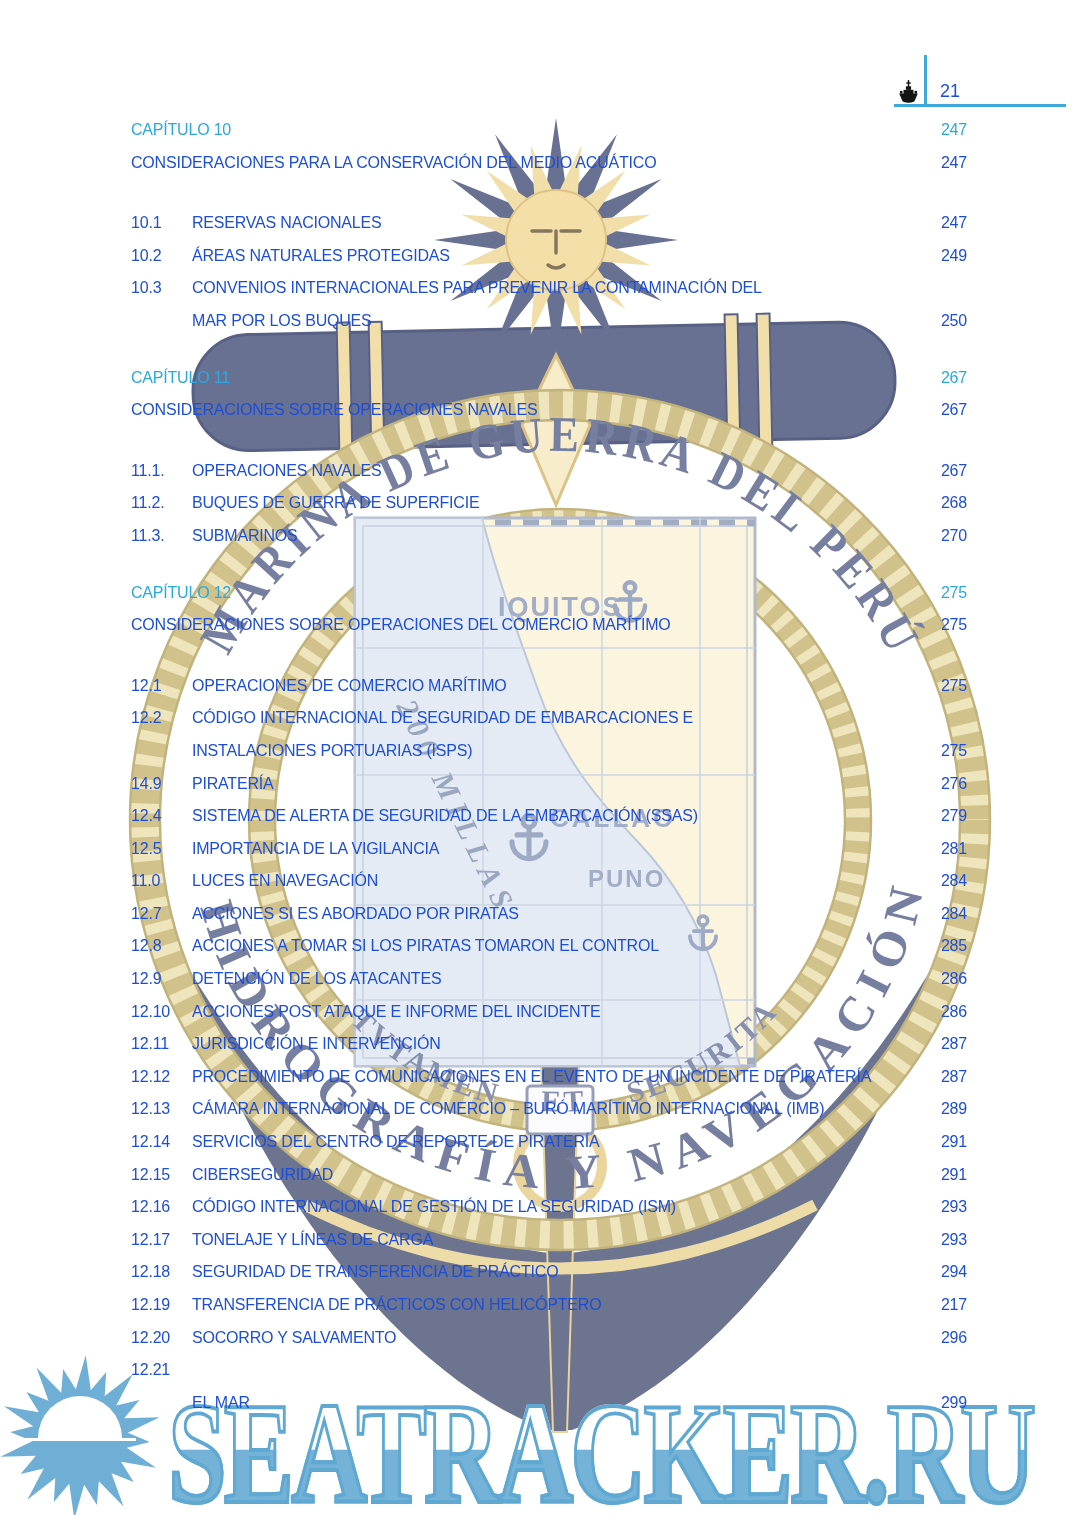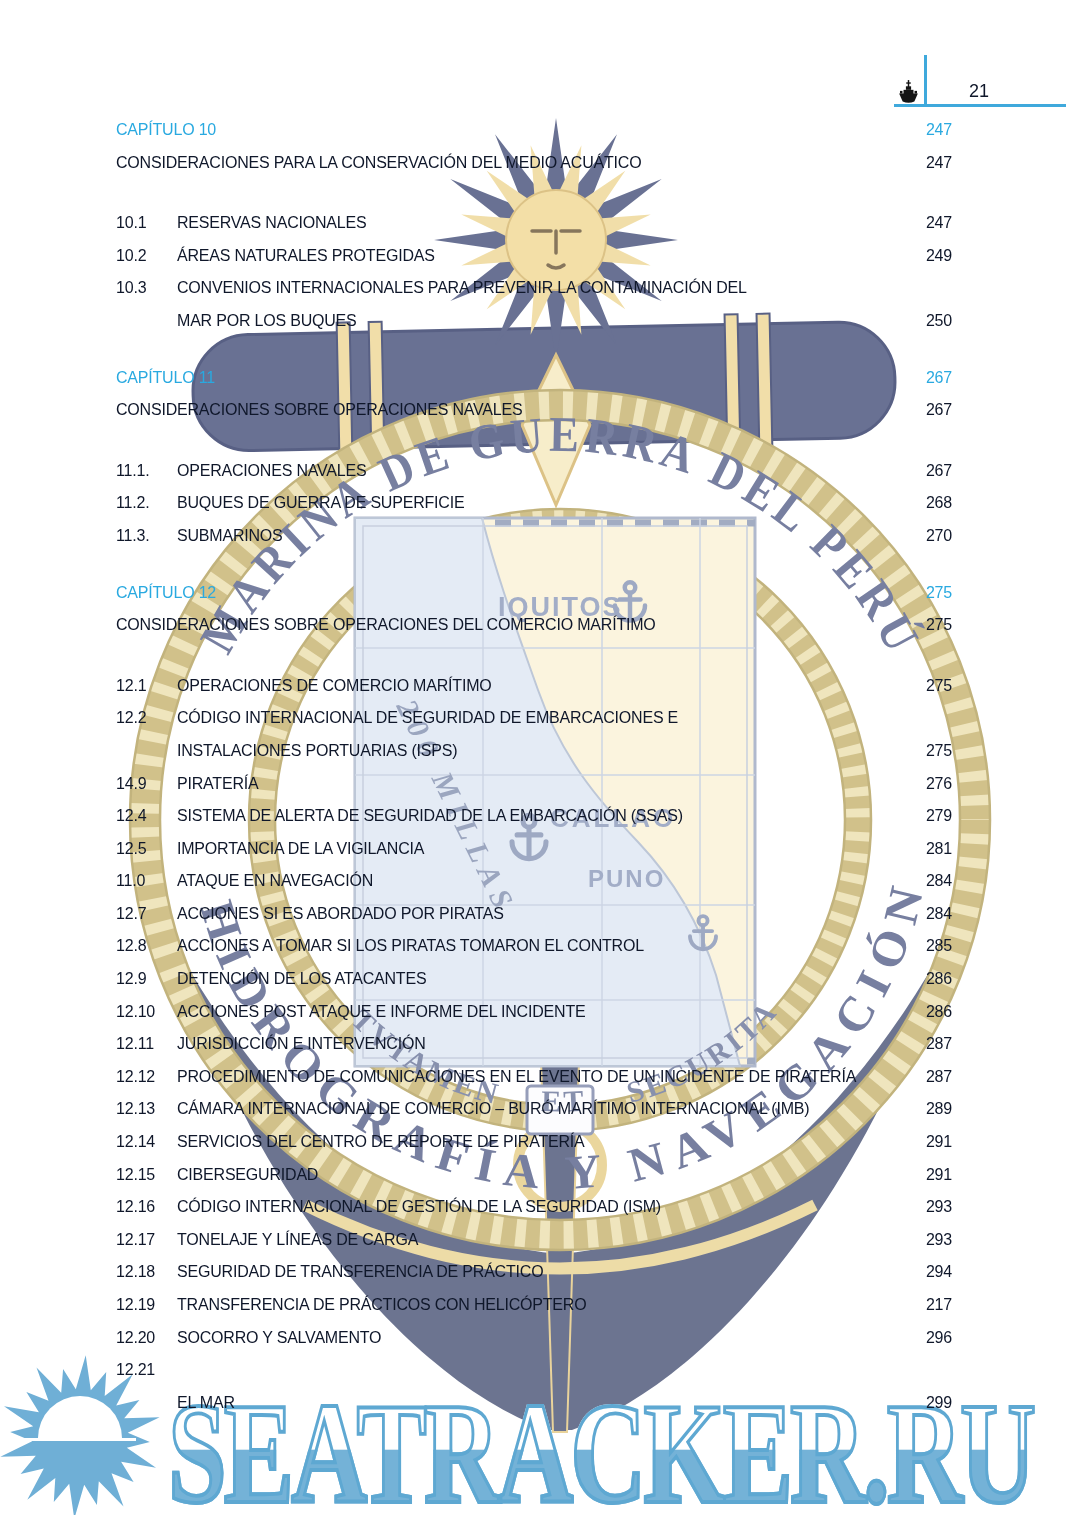--- a/index.html
+++ b/index.html
@@ -1,26 +1,26 @@
 <!DOCTYPE html>
 <html><head>
 <meta charset="utf-8">
 <style>
   html,body{margin:0;padding:0;background:#e8e8e8;}
   .page{position:relative;width:1080px;height:1515px;background:#ffffff;overflow:hidden;
         font-family:"Liberation Sans",sans-serif;}
   
   .hdr-vline{position:absolute;left:924px;top:55px;width:3px;height:49px;background:#3fa9dc;z-index:3;}
   .hdr-rule{position:absolute;left:894px;top:104px;width:172px;height:3px;background:#3fa9dc;z-index:3;}
-  .hdr-page{position:absolute;left:940px;top:81px;font-size:18px;color:#0f172a;z-index:3;margin-left:29px;}
+  .hdr-page{position:absolute;left:940px;top:81px;font-size:18px;color:#1d4ed8;z-index:3;}
   .hdr-ship{position:absolute;left:895px;top:78px;width:27px;height:27px;z-index:3;}
   
-  .toc{position:absolute;left:116px;top:120px;width:836px;z-index:3;}
+  .toc{position:absolute;left:131px;top:120px;width:836px;z-index:3;}
   .line{display:flex;align-items:flex-start;height:32.6px;font-size:16px;line-height:19px;
-        letter-spacing:-0.2px;color:#0f172a;}
+        letter-spacing:-0.2px;color:#1d4ed8;}
   .line .num{width:61px;flex:none;}
   .line .txt{white-space:nowrap;}
   .line .pg{margin-left:auto;flex:none;padding-left:10px;text-align:center;}
   .line.blue{color:#29a9e0;}
   .spacer-items{height:28px;}
   .spacer-ch{height:24px;}
   
   .emblem{position:absolute;left:0;top:0;width:1080px;height:1515px;z-index:1;pointer-events:none;}
   .seatracker{position:absolute;left:168px;top:1382px;z-index:2;pointer-events:none;
         font-family:"Liberation Serif",serif;font-weight:bold;font-size:112px;line-height:1;
@@ -245,21 +245,21 @@
         <span class="txt">SISTEMA DE ALERTA DE SEGURIDAD DE LA EMBARCACIÓN (SSAS)</span>
         <span class="pg">279</span>
       </div>
       <div class="line">
         <span class="num">12.5</span>
         <span class="txt">IMPORTANCIA DE LA VIGILANCIA</span>
         <span class="pg">281</span>
       </div>
       <div class="line">
         <span class="num">11.0</span>
-        <span class="txt">ATAQUE EN NAVEGACIÓN</span>
+        <span class="txt">LUCES EN NAVEGACIÓN</span>
         <span class="pg">284</span>
       </div>
       <div class="line">
         <span class="num">12.7</span>
         <span class="txt">ACCIONES SI ES ABORDADO POR PIRATAS</span>
         <span class="pg">284</span>
       </div>
       <div class="line">
         <span class="num">12.8</span>
         <span class="txt">ACCIONES A TOMAR SI LOS PIRATAS TOMARON EL CONTROL</span>

